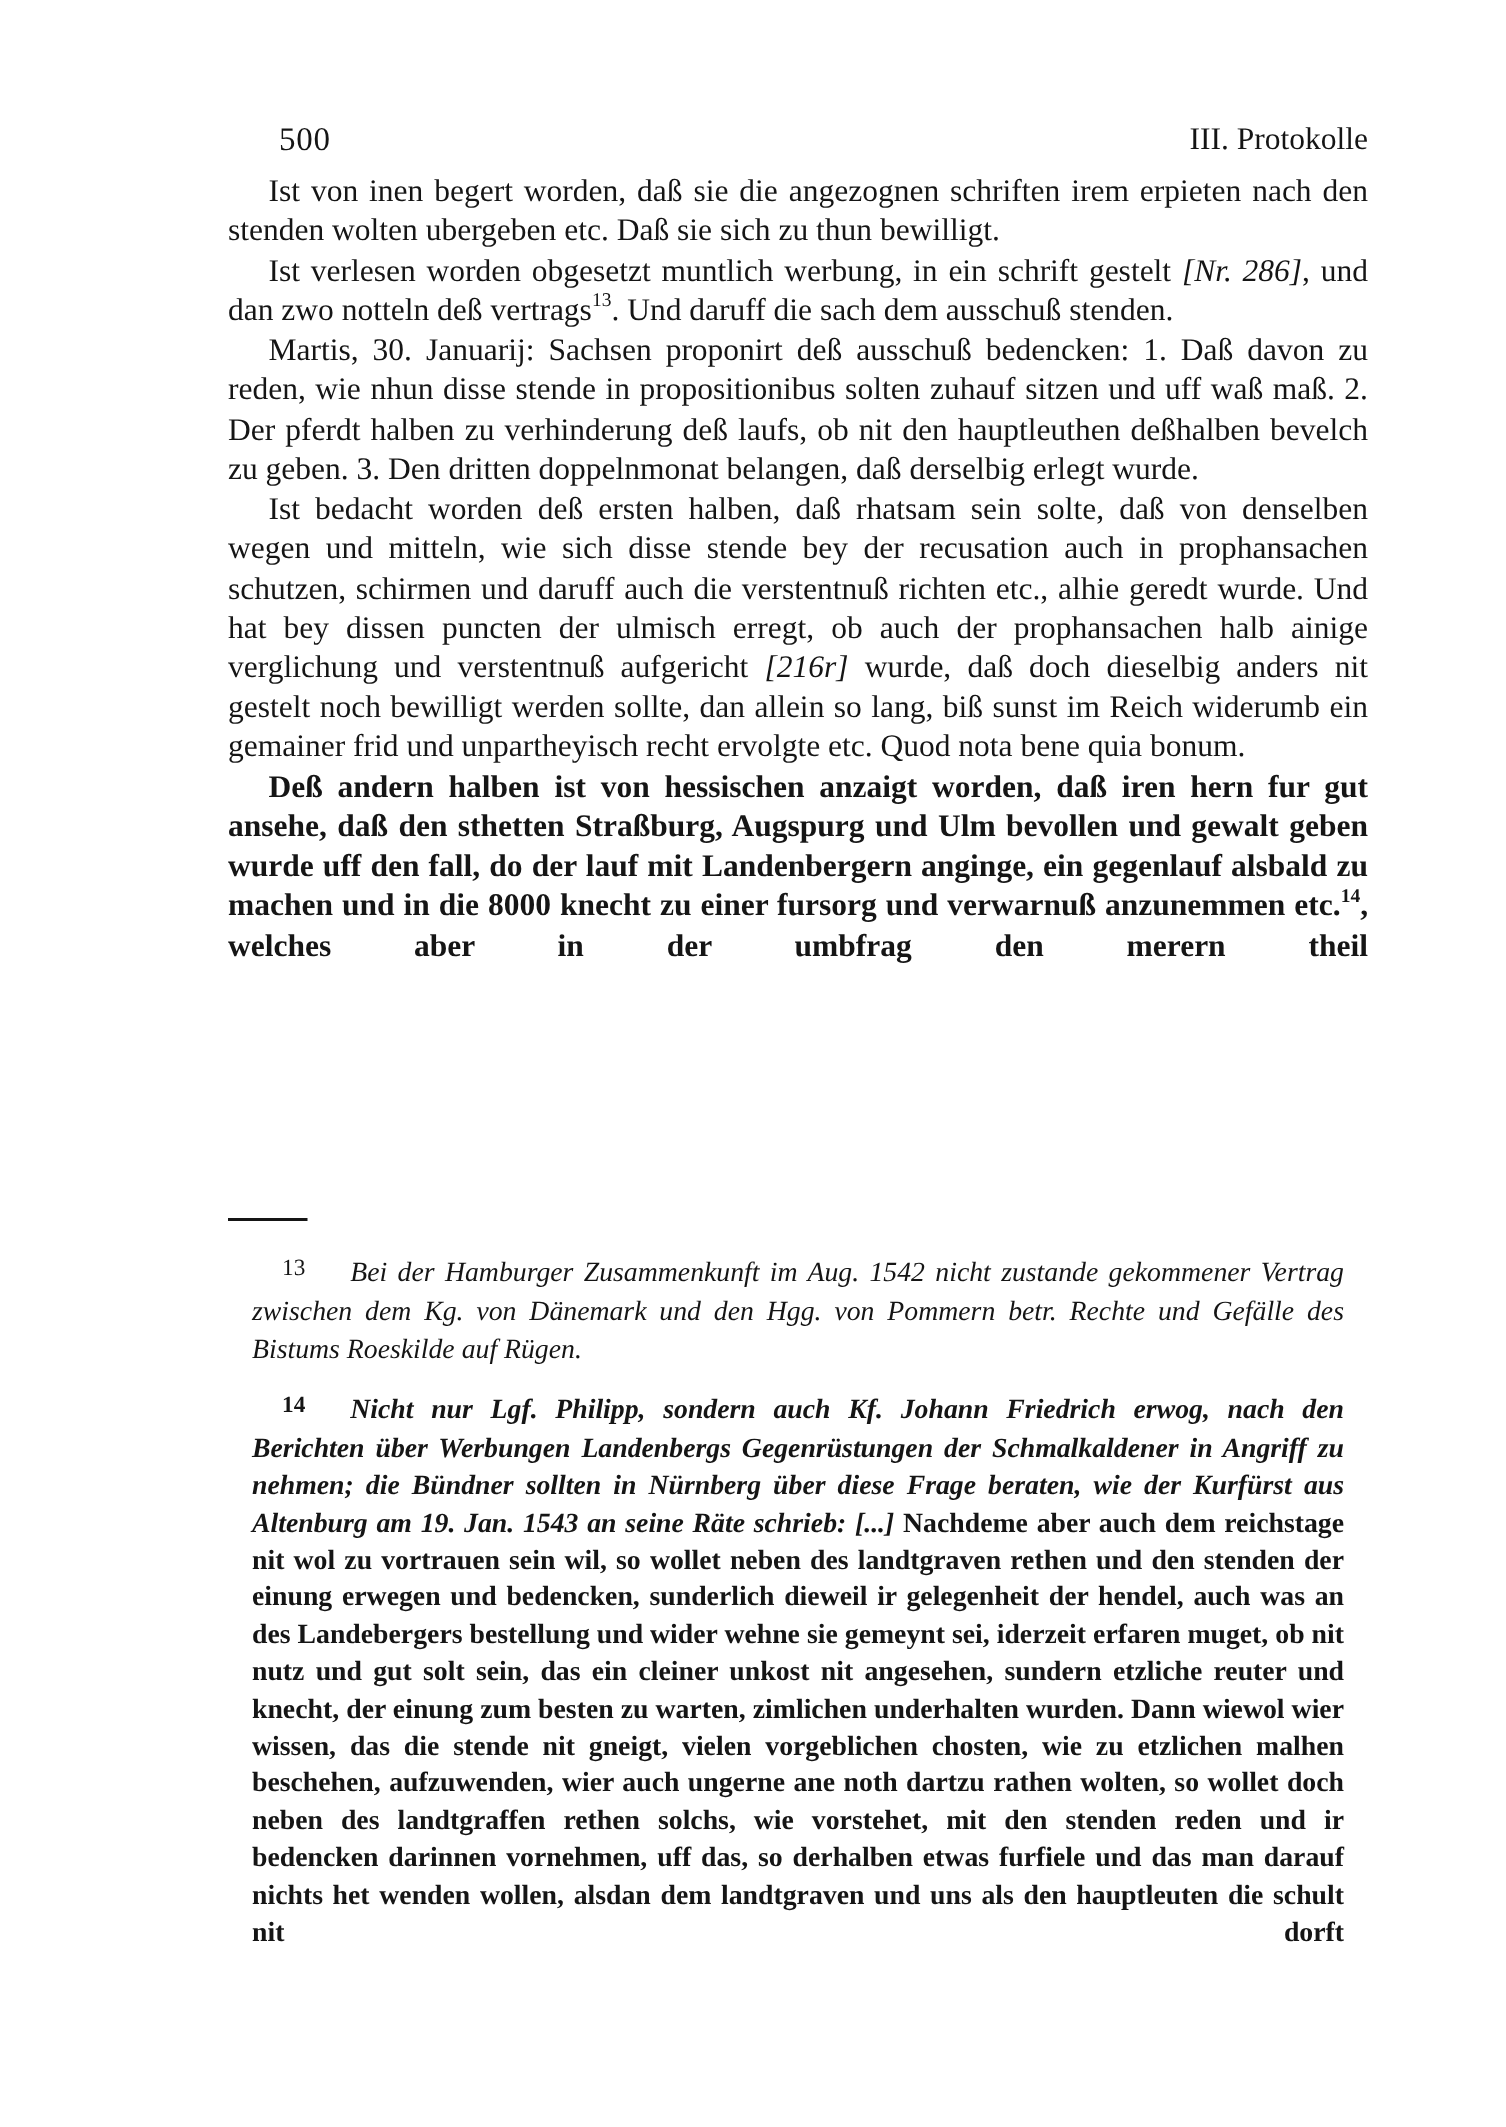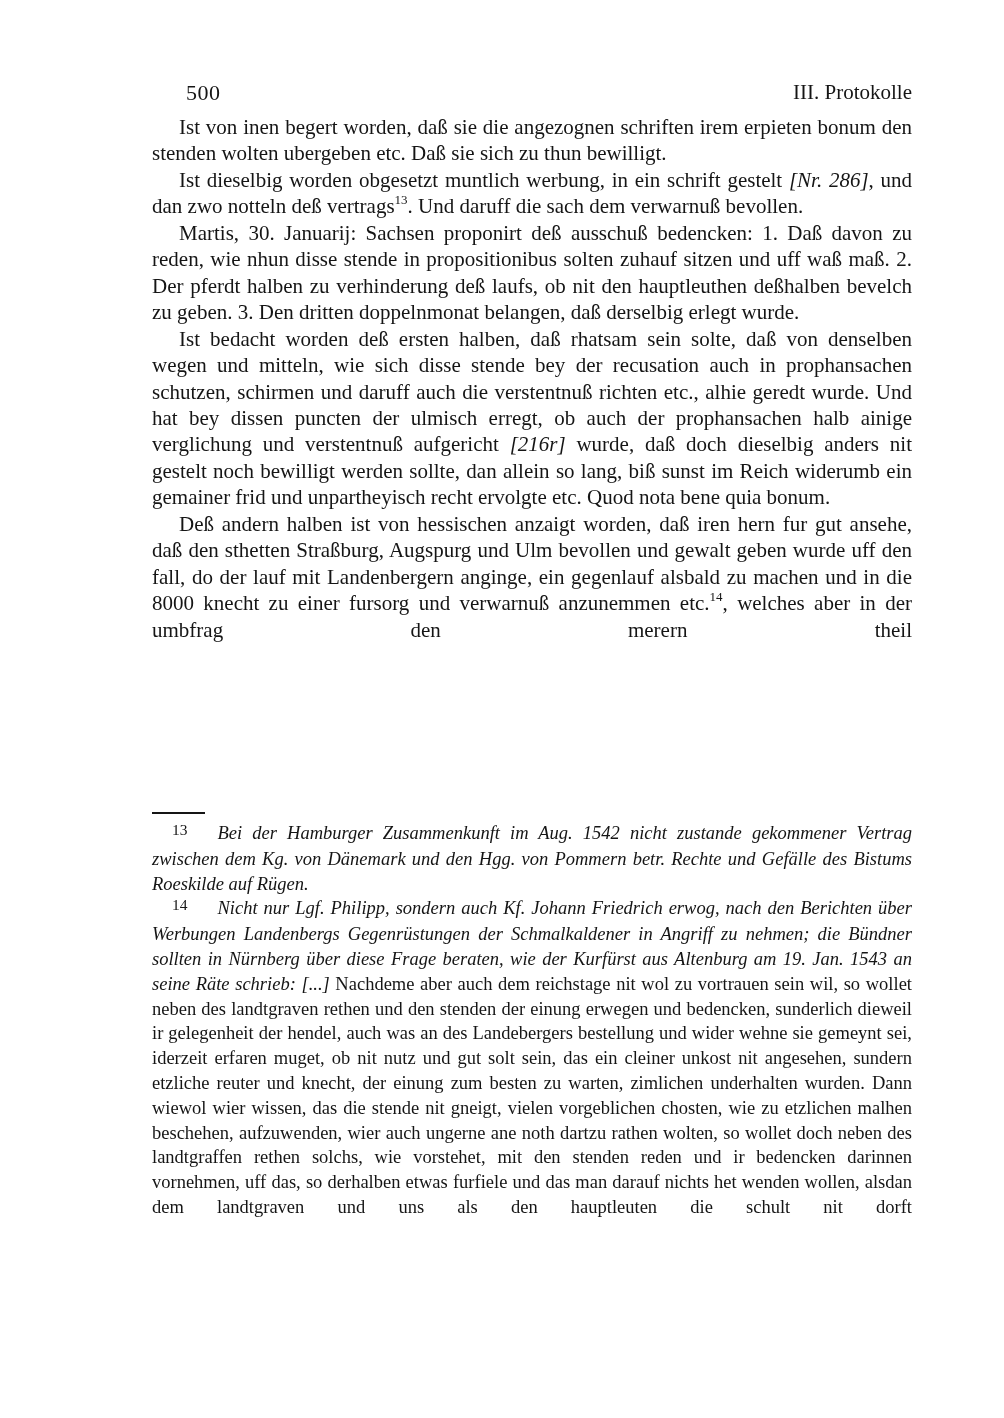--- a/index.html
+++ b/index.html
@@ -49,20 +49,21 @@
     text-align: justify;
     hyphens: none;
   }
   p.para {
     margin: 0;
     padding: 0;
     text-indent: 27px;
   }
   p.continues {
     text-align-last: justify;
+    font-weight: bold;
   }
   .it { font-style: italic; }
   .rm { font-style: normal; }
   sup.fnref {
     font-size: 13px;
     line-height: 0;
     position: relative;
     top: -1px;
     vertical-align: super;
   }
@@ -78,21 +79,21 @@
     position: absolute;
     top: 821px;
     left: 152px;
     width: 760px;
     font-size: 18.5px;
     line-height: 24.8px;
     text-align: justify;
     hyphens: none;
   }
   p.footnote {
-    margin: 0;
+    margin: 16px;
     padding: 0;
     text-indent: 20px;
   }
   .fn-num {
     font-style: normal;
     font-size: 15.5px;
     position: relative;
     top: -4px;
     margin-right: 30px;
   }
@@ -101,22 +102,22 @@
 <body>
 
 <div class="page">
 
   <header class="page-header">
     <span class="running-head">III. Protokolle</span>
     <span class="page-num">500</span>
   </header>
 
   <main class="text-block">
-      <p class="para"><span class="rm">Ist von inen begert worden, daß sie die angezognen schriften irem erpieten bonum den stenden wolten ubergeben etc. Daß sie sich zu thun bewilligt.</span></p>
-      <p class="para"><span class="rm">Ist dieselbig worden obgesetzt muntlich werbung, in ein schrift gestelt </span><span class="it">[Nr. 286]</span><span class="rm">, und dan zwo notteln deß vertrags</span><sup class="fnref">13</sup><span class="rm">. Und daruff die sach dem verwarnuß bevollen.</span></p>
+      <p class="para"><span class="rm">Ist von inen begert worden, daß sie die angezognen schriften irem erpieten nach den stenden wolten ubergeben etc. Daß sie sich zu thun bewilligt.</span></p>
+      <p class="para"><span class="rm">Ist verlesen worden obgesetzt muntlich werbung, in ein schrift gestelt </span><span class="it">[Nr. 286]</span><span class="rm">, und dan zwo notteln deß vertrags</span><sup class="fnref">13</sup><span class="rm">. Und daruff die sach dem ausschuß stenden.</span></p>
       <p class="para"><span class="rm">Martis, 30. Januarij: Sachsen proponirt deß ausschuß bedencken: 1. Daß davon zu reden, wie nhun disse stende in propositionibus solten zuhauf sitzen und uff waß maß. 2. Der pferdt halben zu verhinderung deß laufs, ob nit den hauptleuthen deßhalben bevelch zu geben. 3. Den dritten doppelnmonat belangen, daß derselbig erlegt wurde.</span></p>
       <p class="para"><span class="rm">Ist bedacht worden deß ersten halben, daß rhatsam sein solte, daß von denselben wegen und mitteln, wie sich disse stende bey der recusation auch in prophansachen schutzen, schirmen und daruff auch die verstentnuß richten etc., alhie geredt wurde. Und hat bey dissen puncten der ulmisch erregt, ob auch der prophansachen halb ainige verglichung und verstentnuß aufgericht </span><span class="it">[216r]</span><span class="rm"> wurde, daß doch dieselbig anders nit gestelt noch bewilligt werden sollte, dan allein so lang, biß sunst im Reich widerumb ein gemainer frid und unpartheyisch recht ervolgte etc. Quod nota bene quia bonum.</span></p>
       <p class="para continues"><span class="rm">Deß andern halben ist von hessischen anzaigt worden, daß iren hern fur gut ansehe, daß den sthetten Straßburg, Augspurg und Ulm bevollen und gewalt geben wurde uff den fall, do der lauf mit Landenbergern anginge, ein gegenlauf alsbald zu machen und in die 8000 knecht zu einer fursorg und verwarnuß anzunemmen etc.</span><sup class="fnref">14</sup><span class="rm">, welches aber in der umbfrag den merern theil</span></p>
     </main>
 
   <div class="fn-rule"></div>
 
   <section class="footnotes">
       <p class="footnote"><span class="fn-num">13</span><span class="it">Bei der Hamburger Zusammenkunft im Aug. 1542 nicht zustande gekommener Vertrag zwischen dem Kg. von Dänemark und den Hgg. von Pommern betr. Rechte und Gefälle des Bistums Roeskilde auf Rügen.</span></p>
       <p class="footnote continues"><span class="fn-num">14</span><span class="it">Nicht nur Lgf. Philipp, sondern auch Kf. Johann Friedrich erwog, nach den Berichten über Werbungen Landenbergs Gegenrüstungen der Schmalkaldener in Angriff zu nehmen; die Bündner sollten in Nürnberg über diese Frage beraten, wie der Kurfürst aus Altenburg am 19. Jan. 1543 an seine Räte schrieb: [...] </span><span class="rm">Nachdeme aber auch dem reichstage nit wol zu vortrauen sein wil, so wollet neben des landtgraven rethen und den stenden der einung erwegen und bedencken, sunderlich dieweil ir gelegenheit der hendel, auch was an des Landebergers bestellung und wider wehne sie gemeynt sei, iderzeit erfaren muget, ob nit nutz und gut solt sein, das ein cleiner unkost nit angesehen, sundern etzliche reuter und knecht, der einung zum besten zu warten, zimlichen underhalten wurden. Dann wiewol wier wissen, das die stende nit gneigt, vielen vorgeblichen chosten, wie zu etzlichen malhen beschehen, aufzuwenden, wier auch ungerne ane noth dartzu rathen wolten, so wollet doch neben des landtgraffen rethen solchs, wie vorstehet, mit den stenden reden und ir bedencken darinnen vornehmen, uff das, so derhalben etwas furfiele und das man darauf nichts het wenden wollen, alsdan dem landtgraven und uns als den hauptleuten die schult nit dorft</span></p>

